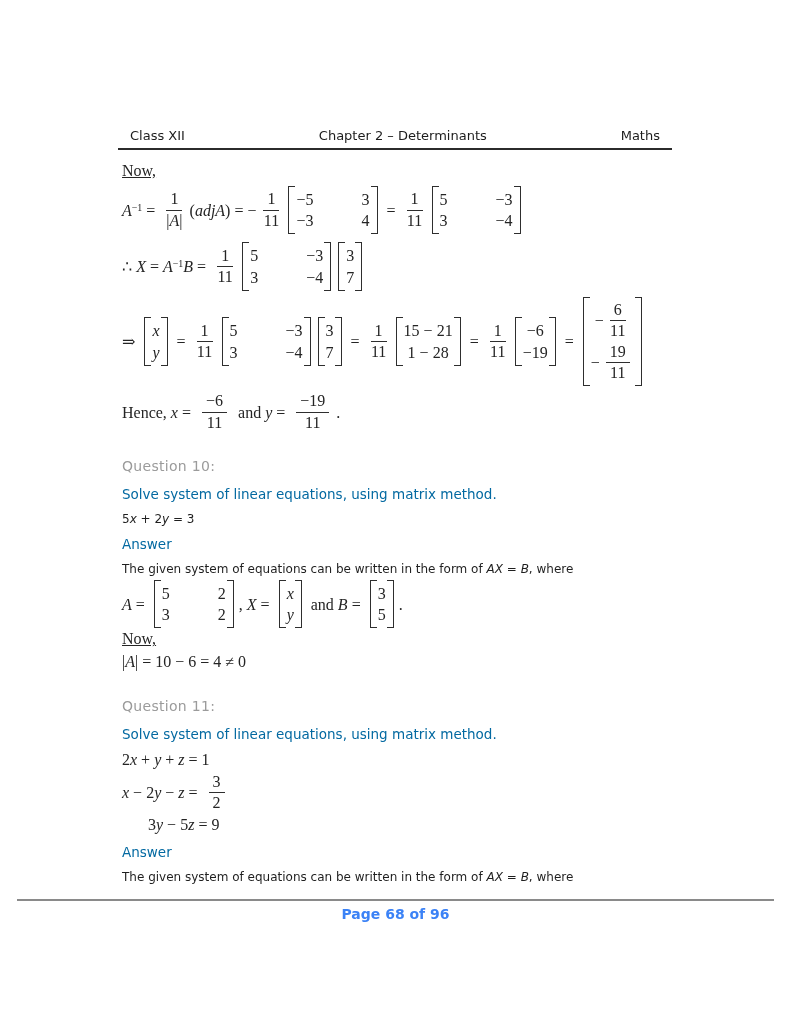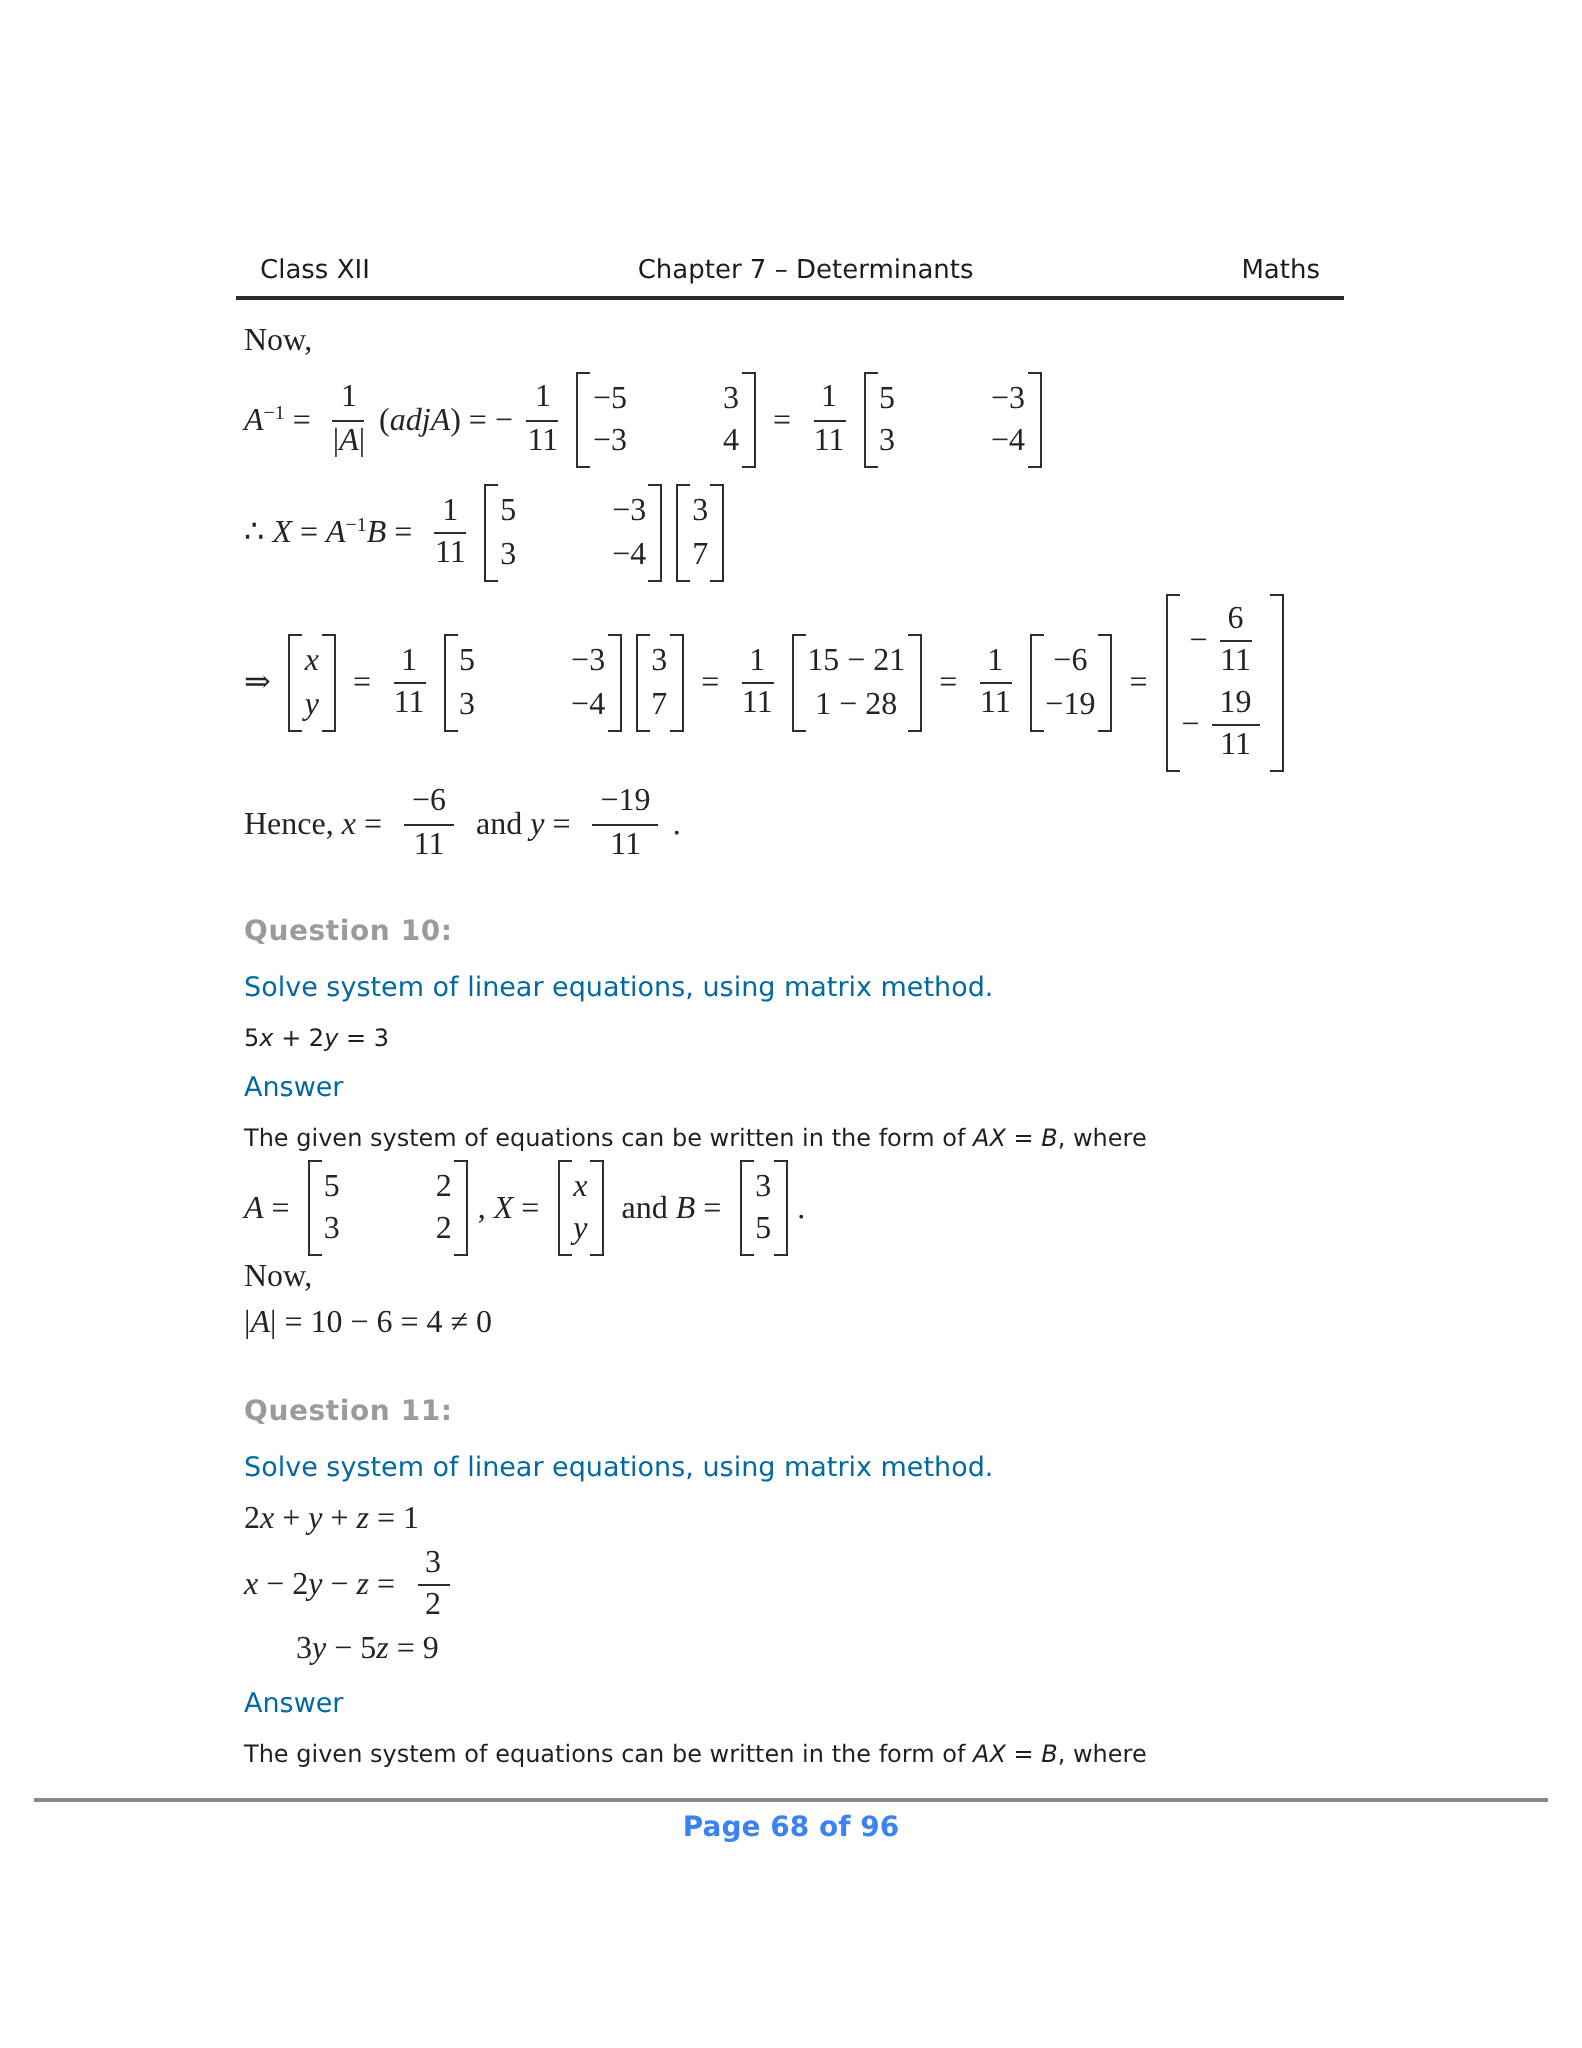--- a/index.html
+++ b/index.html
@@ -8,21 +8,21 @@
 
   
   .header{position:absolute;left:118px;top:128px;width:554px;display:flex;
           justify-content:space-between;align-items:flex-end;font-size:13px;color:#1c1c1c;
           padding:0 12px 5px 12px;box-sizing:border-box;border-bottom:2px solid #2b2b2b;}
 
   
   .content{position:absolute;left:122px;top:158px;width:556px;}
 
   .serif{font-family:"Liberation Serif","DejaVu Serif",serif;}
-  .now{font-size:16px;color:#242424;margin:4px 0 0 0;}
+  .now{font-size:16px;color:#242424;margin:4px 0 0 0;text-decoration:underline;}
 
   .eq{display:flex;align-items:center;gap:3px;
       font-family:"Liberation Serif","DejaVu Serif",serif;
       font-size:16px;color:#242424;line-height:1.2;}
   .eq .runs span, .eq .runs sup{white-space:pre;}
   .it{font-style:italic;}
   sup{font-size:0.62em;line-height:0;vertical-align:0.55em;}
 
   
   .frac{display:inline-flex;flex-direction:column;align-items:center;
@@ -36,21 +36,21 @@
   .matrix::before,.matrix::after{content:"";position:absolute;top:0;bottom:0;width:6px;
           border:1.6px solid #2e2e2e;}
   .matrix::before{left:0;border-right:none;}
   .matrix::after{right:0;border-left:none;}
   .mgrid{display:inline-grid;column-gap:48px;row-gap:2px;}
   .mcell{text-align:center;justify-self:center;}
   .mfcell{display:flex;align-items:center;gap:2px;}
 
   
   .text{font-size:13.5px;color:#0369a1;margin:0;}
-  .qheading{font-size:14px;font-weight:bold;color:#9b9b9b;letter-spacing:0.3px;margin:0;}
+  .qheading{font-size:14px;font-weight:normal;color:#9b9b9b;letter-spacing:0.3px;margin:0;}
   .sanseq{display:flex;align-items:center;font-size:12px;color:#1f1f1f;}
   .sanseq .runs span{white-space:pre;}
 
   
   .mt2{margin-top:2px;}  .mt4{margin-top:4px;}  .mt6{margin-top:6px;}
   .mt8{margin-top:8px;}  .mt10{margin-top:10px;} .mt12{margin-top:12px;} .mt26{margin-top:26px;}
   .indent{padding-left:26px;}
 
   
   .footer{position:absolute;left:17px;right:17px;top:899px;
@@ -58,21 +58,21 @@
   .footer .plabel{display:inline-block;margin-top:5px;font-weight:bold;
           font-size:14px;color:#3b82f6;}
 </style>
 </head>
 <body>
 
 <div class="page">
 
   <div class="header">
     <span>Class XII</span>
-    <span>Chapter 7 – Determinants</span>
+    <span>Chapter 2 – Determinants</span>
     <span>Maths</span>
   </div>
 
   <div class="content">
 
     <p class="serif now">Now,</p>
 
     <div class="eq mt6">
       <span class="runs"><span class="it">A</span><sup>−1</sup><span> = </span></span>
       <span class="frac">

